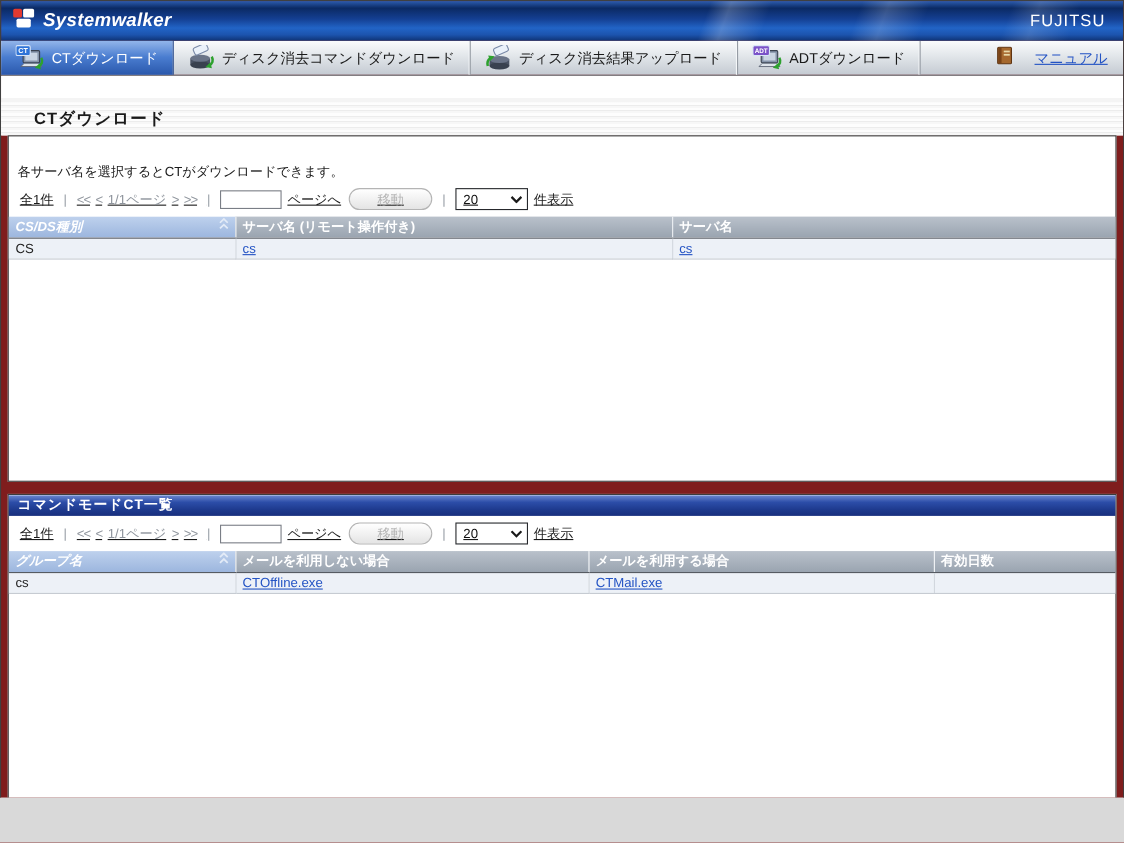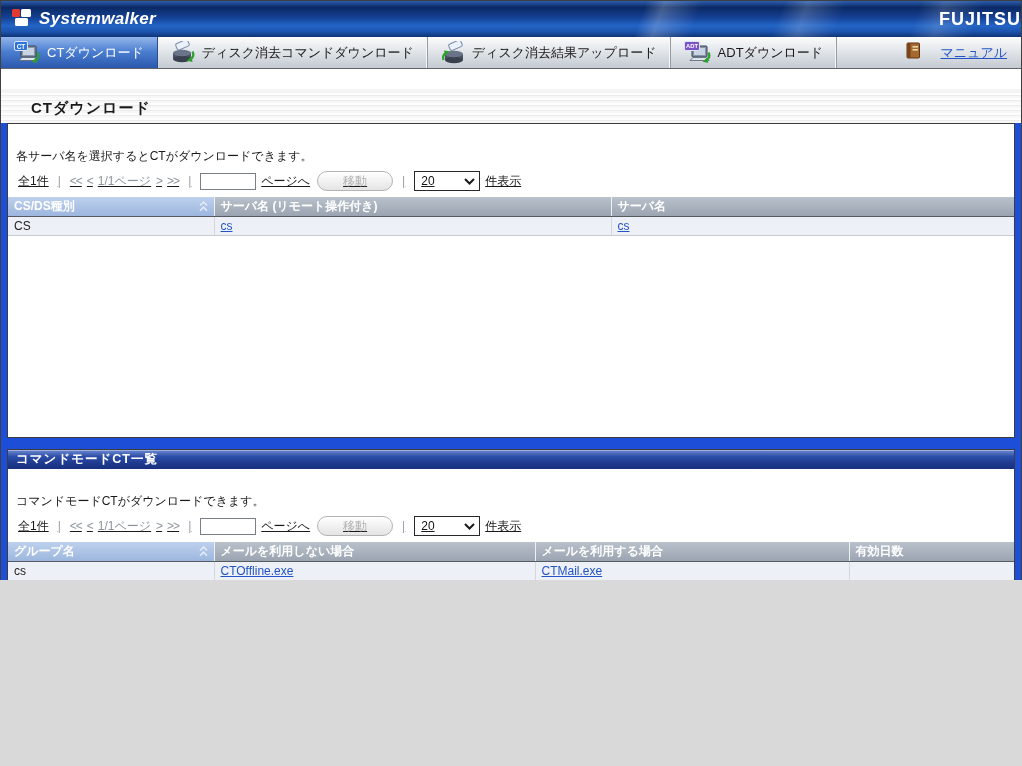--- a/index.html
+++ b/index.html
@@ -1,27 +1,27 @@
 <!DOCTYPE html>
 <html><head>
 <meta charset="utf-8">
 <style>
   * { margin:0; padding:0; box-sizing:border-box; }
   html,body { width:1022px; height:766px; }
   body { font-family:"Liberation Sans","DejaVu Sans",sans-serif; background:#d9d9d9; }
-  .window { width:1022px; height:580px; border:1px solid #404040; border-bottom:none; background:#1d4ed8; overflow:hidden; }
+  .window { width:1022px; height:725px; border:1px solid #404040; border-bottom:none; background:#7f1d1d; overflow:hidden; }
 
   
   .banner { height:36px; position:relative; display:flex; align-items:center; justify-content:space-between;
     background:linear-gradient(180deg,#2c5cae 0%,#0b2a64 18%,#143f92 45%,#2264c6 68%,#1c54ae 85%,#0f3376 100%); }
   .banner::after { content:""; position:absolute; right:0; top:0; width:60%; height:100%; pointer-events:none;
     background:linear-gradient(110deg,transparent 38%,rgba(255,255,255,.22) 41%,transparent 47%,transparent 60%,rgba(255,255,255,.18) 64%,transparent 70%,transparent 82%,rgba(255,255,255,.15) 86%,transparent 92%); }
   .logo { display:flex; align-items:center; gap:7px; padding-left:10px; }
   .logo-text { color:#fff; font-size:17px; font-weight:bold; font-style:italic; letter-spacing:.3px; }
-  .fujitsu { color:#fff; font-size:18px; font-weight:bold; letter-spacing:1px; padding-right:0; position:relative; z-index:1; }
+  .fujitsu { color:#fff; font-size:15px; font-weight:normal; letter-spacing:1px; padding-right:16px; position:relative; z-index:1; }
 
   
   .tabbar { height:32px; display:flex; align-items:stretch; border-bottom:1px solid #63676d;
     background:linear-gradient(180deg,#fbfcfd 0%,#e2e6ea 45%,#c4cad2 100%); }
   .tab { display:flex; align-items:center; gap:6px; padding:0 13px; font-size:13px; color:#1a1a1a; cursor:pointer;
     border-right:1px solid #969ca4; box-shadow:inset -1px 0 0 #f5f7f9; white-space:nowrap; }
   .tab.active { background:linear-gradient(180deg,#93b6ea 0%,#4a7dd0 48%,#2a58ac 100%); color:#fff;
     border-right:1px solid #2c4c8c; box-shadow:none; }
   .tab-icon { display:inline-flex; }
   .tabbar-spacer { flex:1; }
@@ -55,21 +55,21 @@
     background:linear-gradient(180deg,#ffffff,#e4e4e4); margin-left:2px; }
   .fake-select { width:66px; height:20px; border:1px solid #26282c; background:#fff; display:flex; align-items:center;
     justify-content:space-between; padding:0 4px 0 6px; font-size:12px; color:#111; cursor:pointer; }
 
   
   table { width:100%; border-collapse:collapse; table-layout:fixed; }
   th { height:19px; font-size:12px; font-weight:bold; color:#fff; text-align:left; padding:0 6px;
     background:linear-gradient(180deg,#b9c1cb 0%,#9aa4b0 100%);
     border-right:1px solid #eef1f4; border-bottom:1px solid #565b62; cursor:pointer; }
   th.sorted { background:linear-gradient(180deg,#bed1ed 0%,#9cb6de 100%); }
-  th .th-inner { display:flex; align-items:flex-end; justify-content:space-between; }
+  th .th-inner { display:flex; align-items:flex-start; justify-content:space-between;font-style:italic; }
   td { height:19px; font-size:12px; color:#222; padding:0 6px; background:#edf1f7;
     border-right:1px solid #d2d7de; border-bottom:1px solid #c6cbd2; }
   td a { color:#2353c4; text-decoration:underline; cursor:pointer; }
   th:last-child, td:last-child { border-right:none; }
 
   
   .bottom-strip { height:10px; background:#d9d9d9; border-top:1px solid #2e2e2e; }
 </style>
 </head>
 <body>
@@ -220,21 +220,20 @@
           <td><a>cs</a></td>
         </tr>
       </tbody>
         </table>
     </div>
   </section>
 
   <section class="panel second">
     <div class="panel-header">コマンドモードCT一覧</div>
     <div class="panel-body">
-      <p class="desc">コマンドモードCTがダウンロードできます。</p>
       <div class="pager">
         <span>全1件</span>
         <span class="sep">|</span>
         <span class="nav">&lt;&lt;</span>
         <span class="nav">&lt;</span>
         <span class="page-ind">1/1ページ</span>
         <span class="nav">&gt;</span>
         <span class="nav">&gt;&gt;</span>
         <span class="sep">|</span>
         <input value="" style="">

